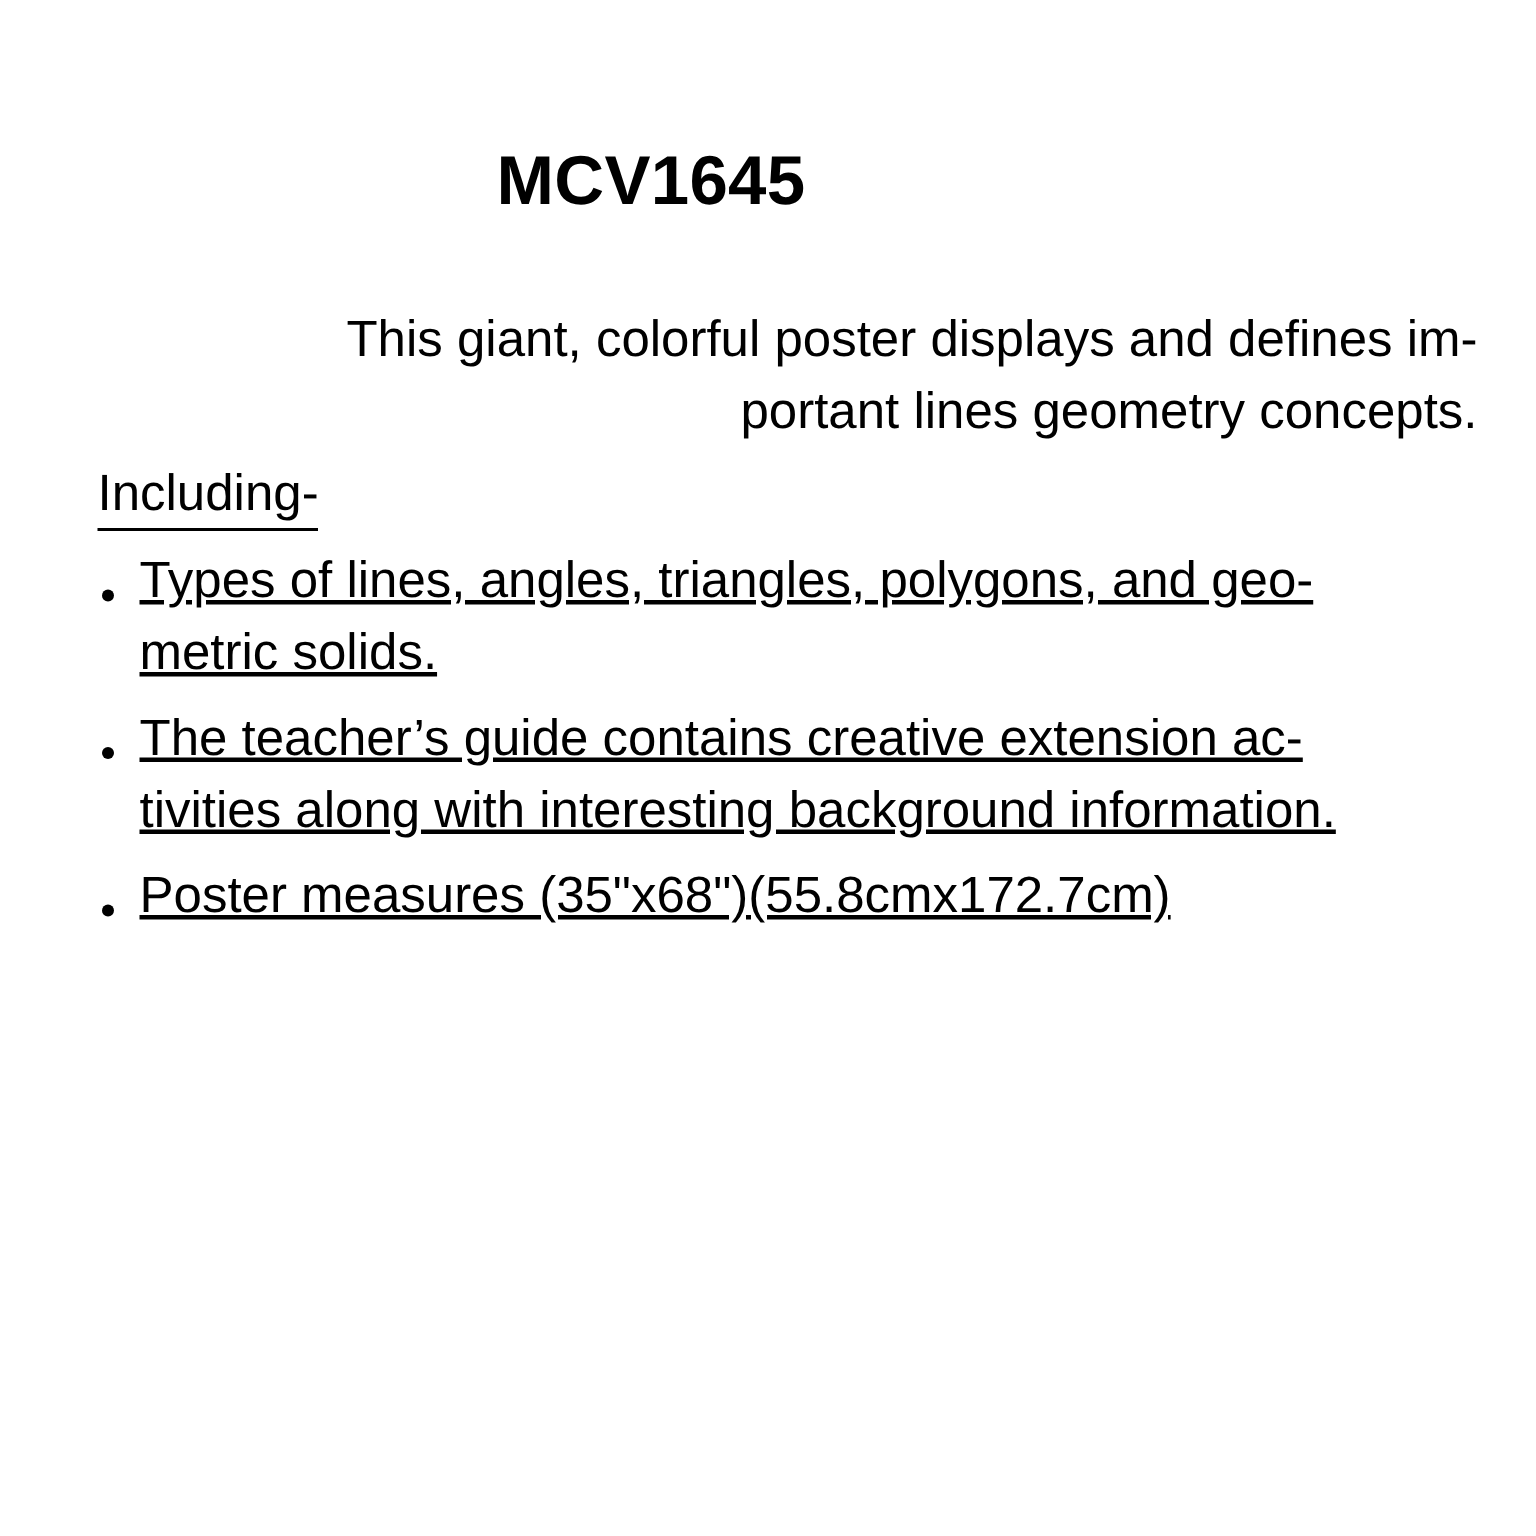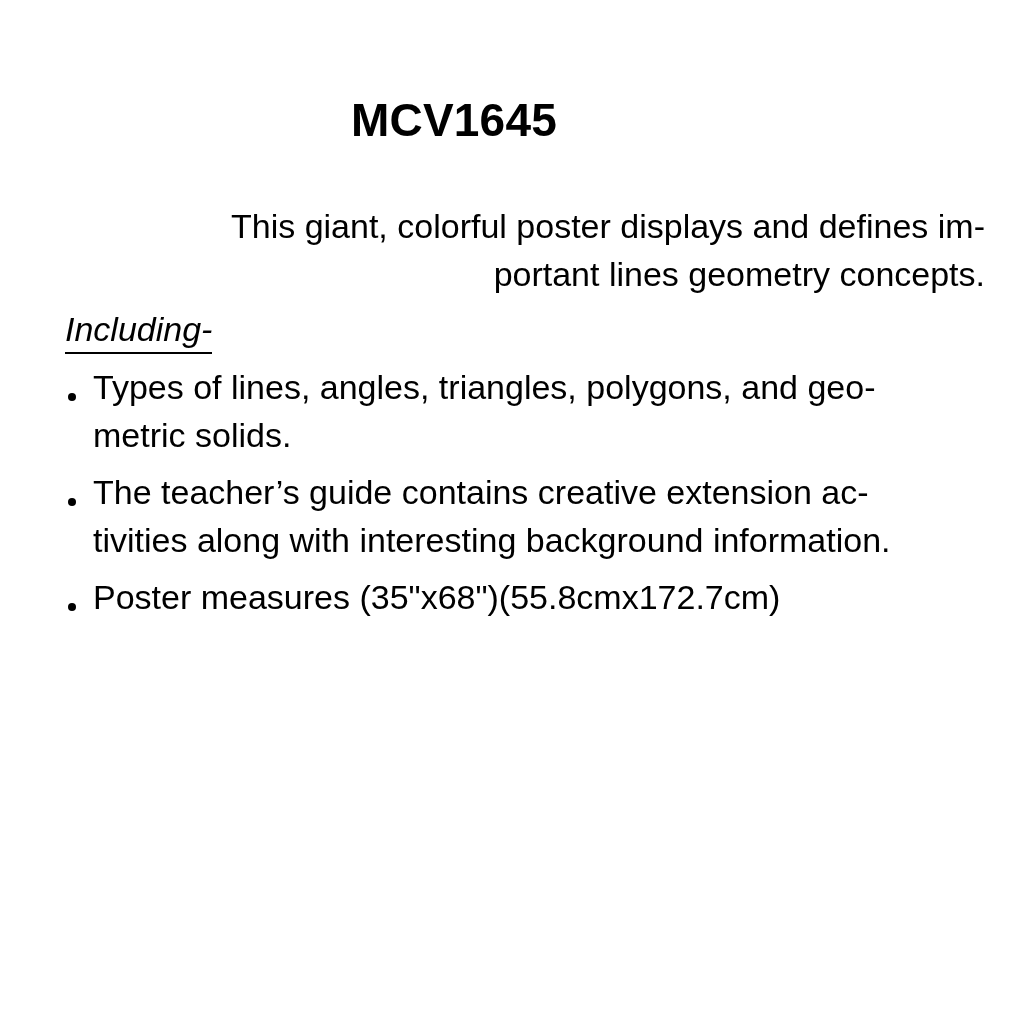--- a/index.html
+++ b/index.html
@@ -29,21 +29,20 @@
     position: absolute;
     left: 0;
     top: 63px;
     width: 868px;
     text-align: center;
     font-size: 46px;
     font-weight: bold;
     line-height: 52px;
     letter-spacing: 0.2px;
     white-space: nowrap;
-    padding-left: 20px;
   }
 
   
   .body-block {
     position: absolute;
     left: 65px;
     top: 202px;
     width: 920px;
     font-size: 34px;
     line-height: 48px;
@@ -65,21 +64,20 @@
     margin: 0;
     padding: 0;
     margin-top: 7px;
     white-space: nowrap;
   }
   .including .u {
     display: inline-block;
     border-bottom: 2px solid #000000;
     padding-bottom: 1px;
     line-height: 44px;
-    font-style: italic;
   }
 
   
   .bullet-list {
     margin: 0;
     padding: 0;
     list-style: none;
     margin-top: 9px;
   }
   .bullet-item {
@@ -95,20 +93,21 @@
     left: 3px;
     top: 30px;
     width: 8px;
     height: 8px;
     border-radius: 50%;
     background: #000000;
   }
   .bullet-text .line {
     display: block;
     white-space: pre;
+    text-decoration: underline;
   }
 </style>
 </head>
 <body>
 
 <div class="page">
 
   <h1 class="page-title">MCV1645</h1>
 
   <div class="body-block">

